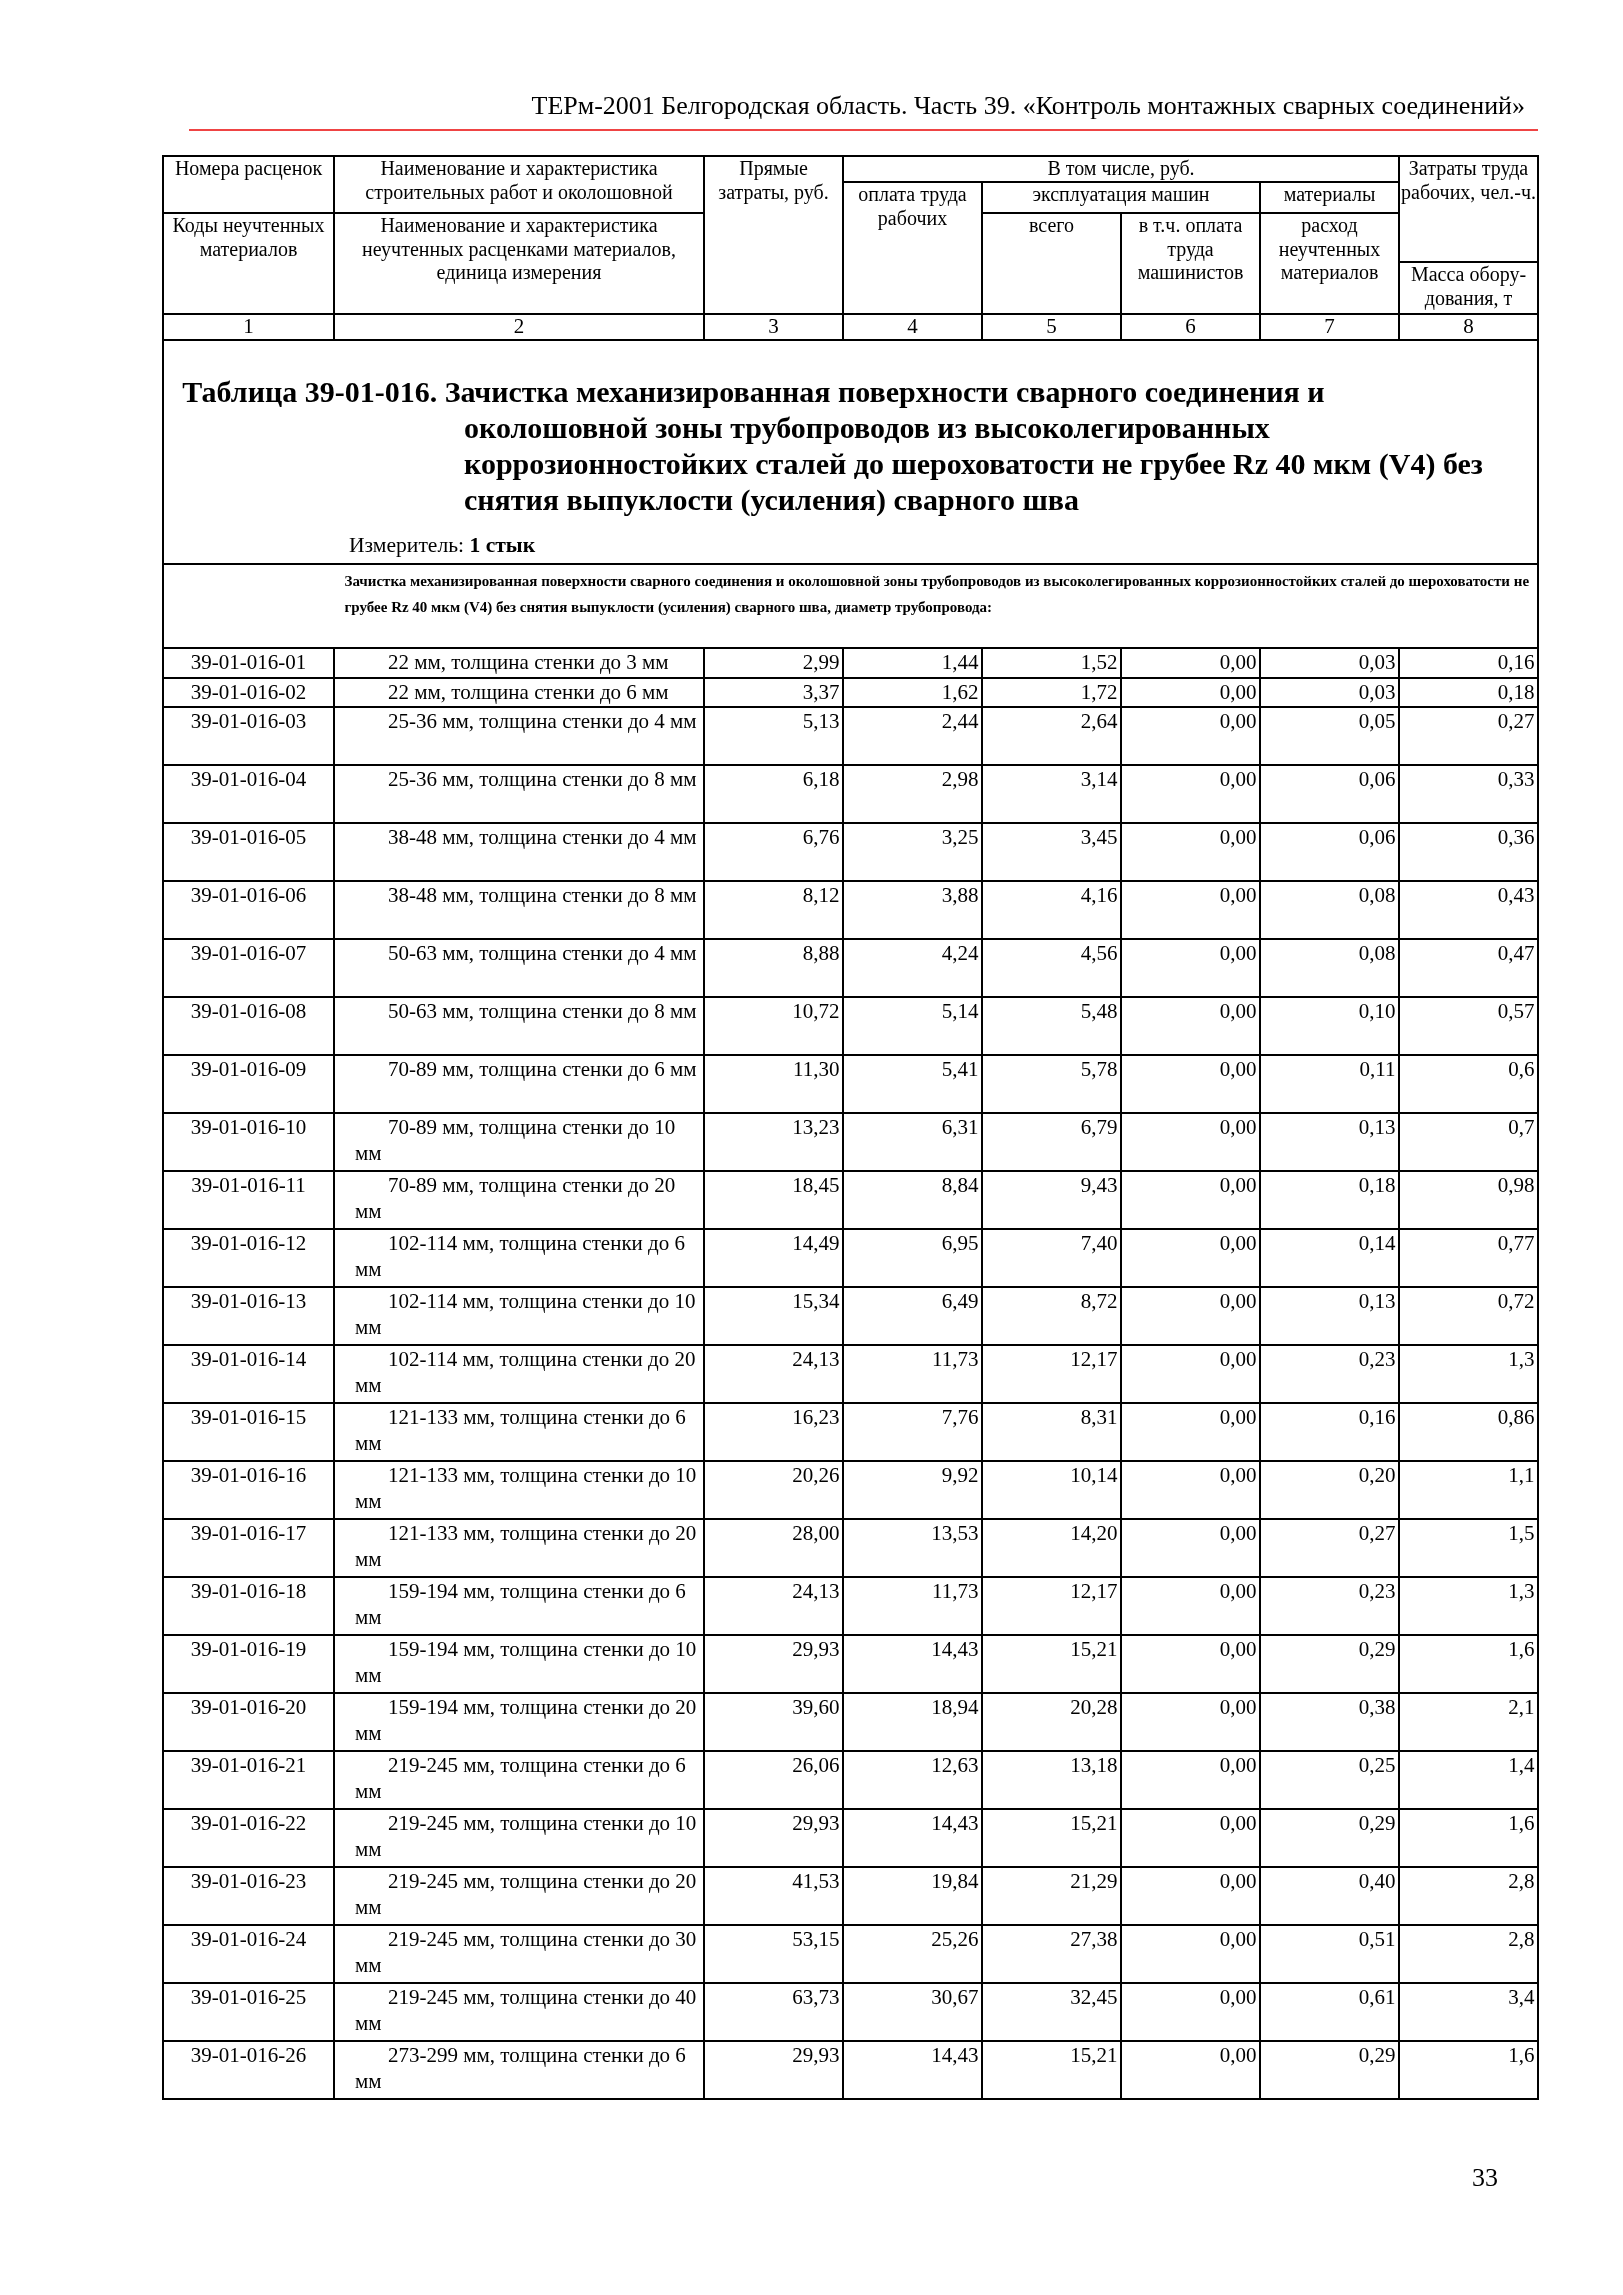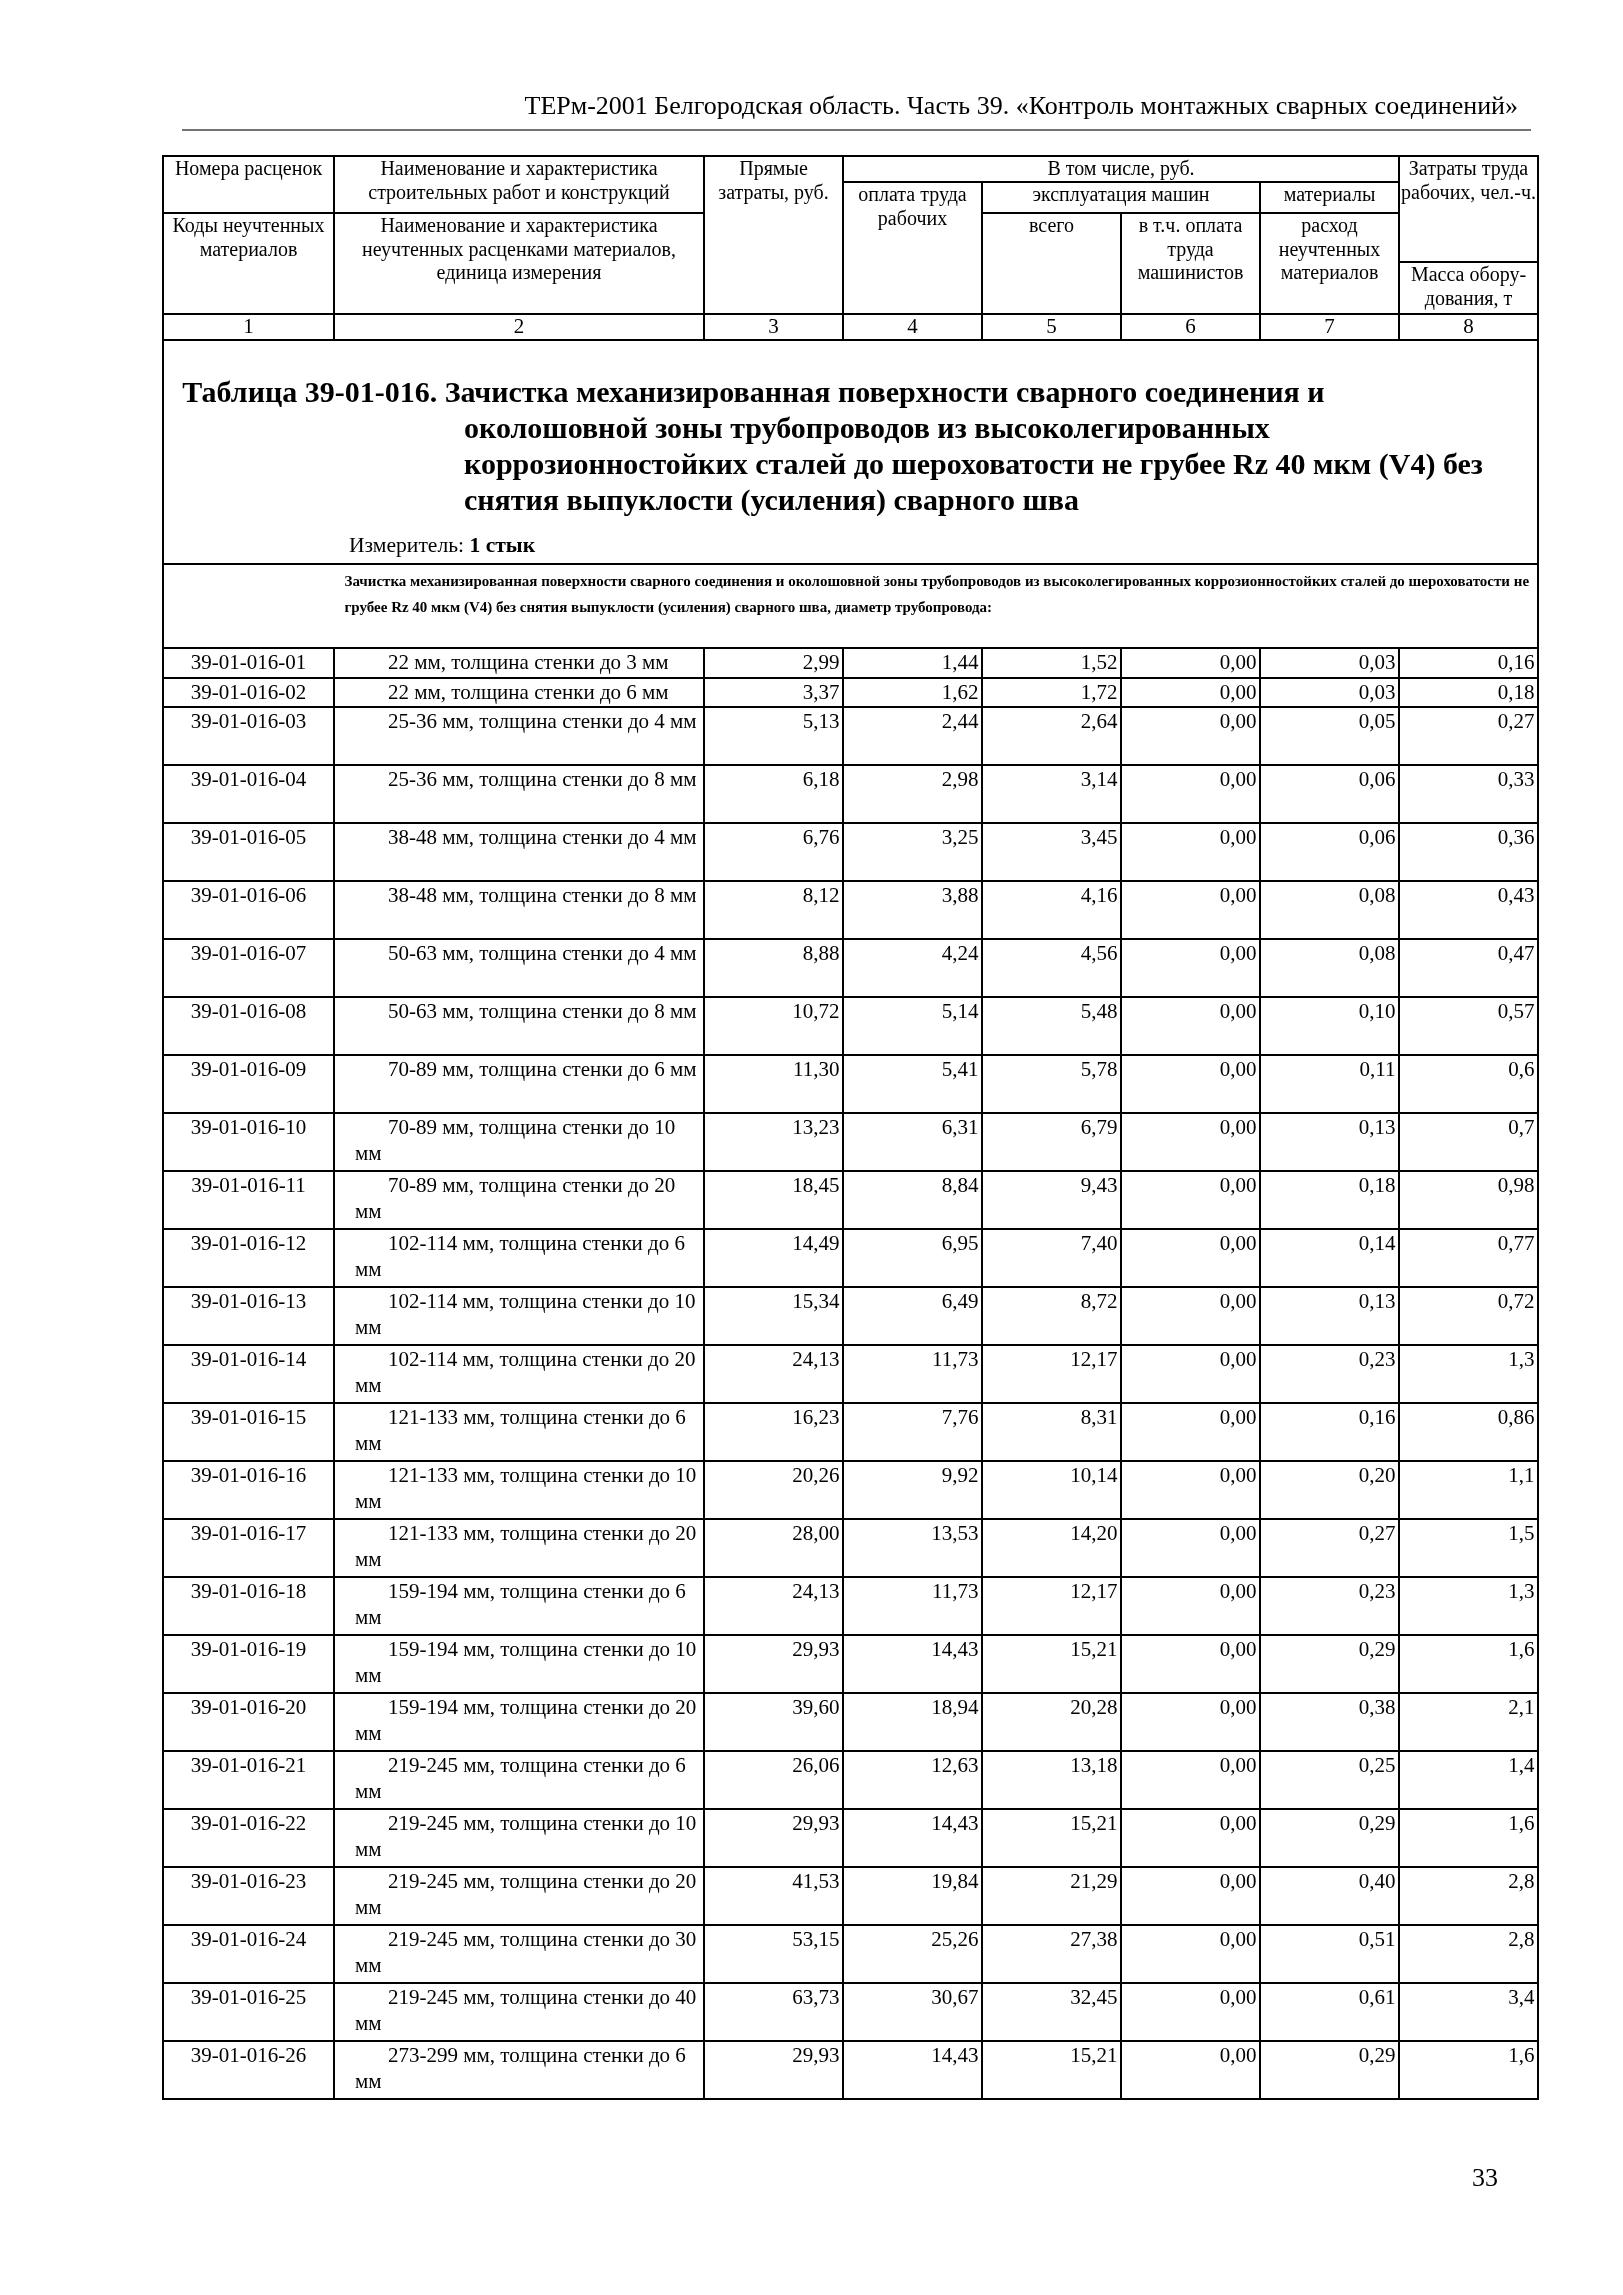--- a/index.html
+++ b/index.html
@@ -1,22 +1,22 @@
 <!DOCTYPE html>
 <html style="font-size:10.5px"><head>
 <meta charset="utf-8">
 <style>
   html, body { margin: 0; padding: 0; background: #ffffff; }
   body {
     width: 1623px; height: 2295px; position: relative; overflow: hidden;
     font-family: "Liberation Serif", "DejaVu Serif", serif; color: #000;
   }
   .page-header {
-    position: absolute; left: 182px; top: 92px; width: 1349px; height: 39px;
-    border-bottom: 2px solid #737373; box-sizing: border-box;
+    position: absolute; left: 189px; top: 92px; width: 1349px; height: 39px;
+    border-bottom: 2px solid #ef4444; box-sizing: border-box;
   }
   .page-header span {
     position: absolute; right: 13px; bottom: 7.9px; font-size: 26px; white-space: nowrap;
   }
   table.main {
     position: absolute; left: 162px; top: 155px; width: 1375px;
     border-collapse: collapse; table-layout: fixed;
     font-size: 21px; line-height: 26px;
   }
   table.main td {
@@ -74,21 +74,21 @@
       <col class="c3">
       <col class="c4">
     <col class="c5">
       <col class="c6">
       <col class="c7">
       <col class="c8">
   </colgroup>
   <tbody class="hdr">
     <tr style="height:26px">
       <td rowspan="2">Номера расценок</td>
-      <td rowspan="2">Наименование и характеристика строительных работ и конструкций</td>
+      <td rowspan="2">Наименование и характеристика строительных работ и околошовной</td>
       <td rowspan="4">Прямые затраты, руб.</td>
       <td colspan="4">В том числе, руб.</td>
       <td rowspan="3">Затраты труда рабочих, чел.-ч.</td>
     </tr>
     <tr style="height:31px">
       <td rowspan="3">оплата труда рабочих</td>
       <td colspan="2">эксплуатация машин</td>
       <td>материалы</td>
     </tr>
     <tr style="height:49px">

